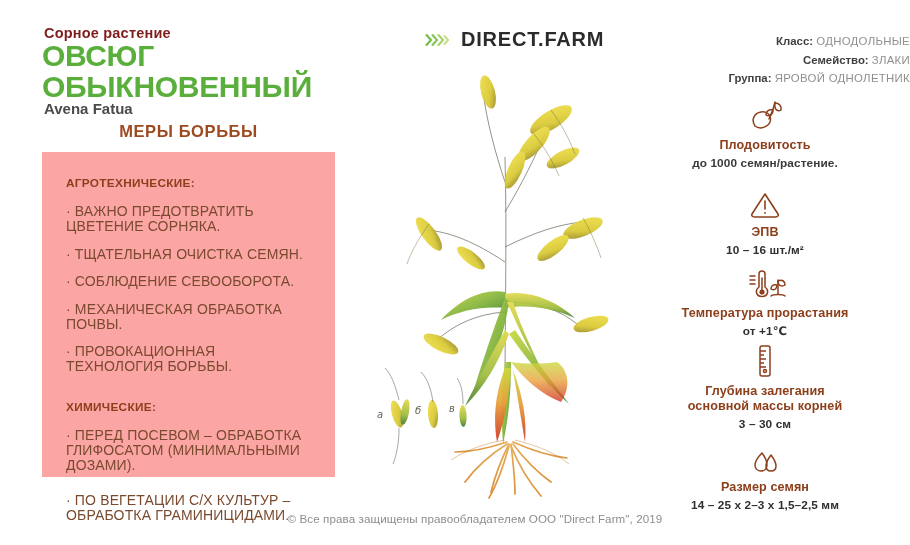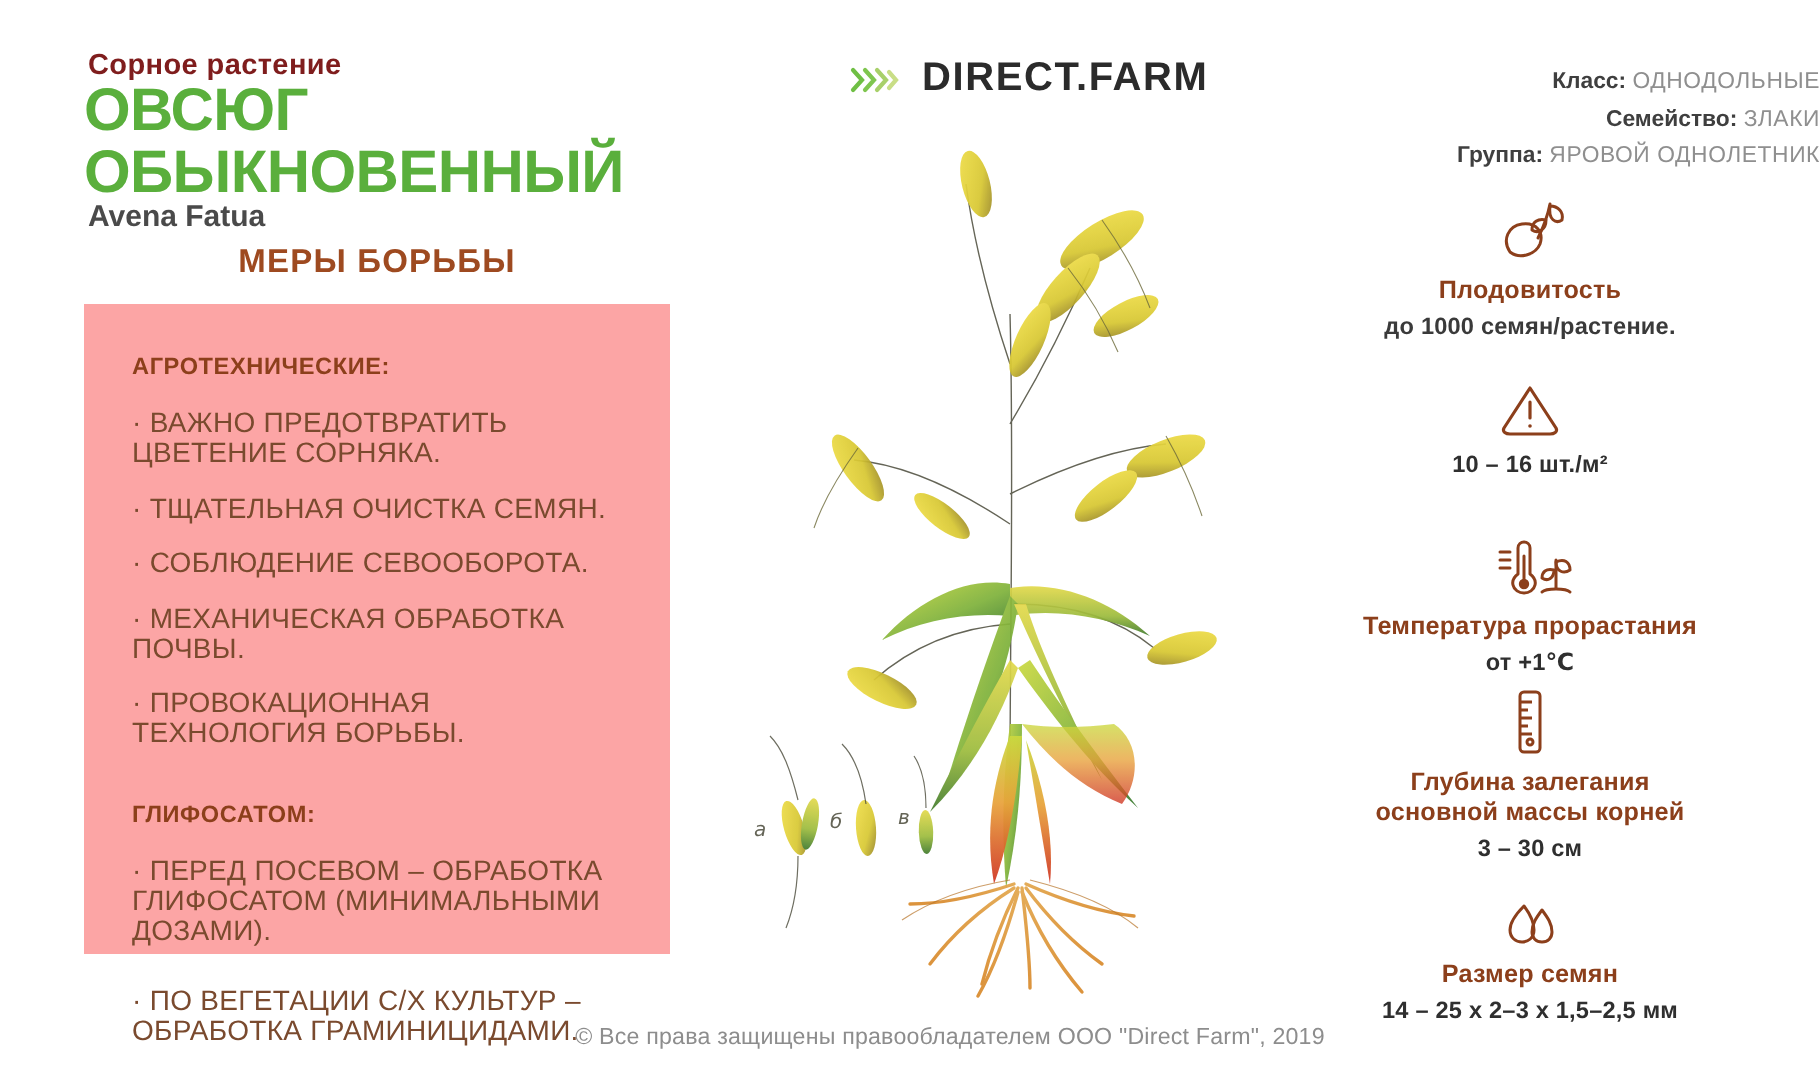--- a/index.html
+++ b/index.html
@@ -109,21 +109,21 @@
 
     <div class="panel">
       <div class="panel-inner">
         <div class="sec-title">АГРОТЕХНИЧЕСКИЕ:</div>
         <div class="bullet">· ВАЖНО ПРЕДОТВРАТИТЬ ЦВЕТЕНИЕ СОРНЯКА.</div>
         <div class="bullet">· ТЩАТЕЛЬНАЯ ОЧИСТКА СЕМЯН.</div>
         <div class="bullet">· СОБЛЮДЕНИЕ СЕВООБОРОТА.</div>
         <div class="bullet">· МЕХАНИЧЕСКАЯ ОБРАБОТКА ПОЧВЫ.</div>
         <div class="bullet">· ПРОВОКАЦИОННАЯ ТЕХНОЛОГИЯ БОРЬБЫ.</div>
 
-        <div class="sec-title chem">ГЛИФОСАТОМ:</div>
+        <div class="sec-title chem">ХИМИЧЕСКИЕ:</div>
         <div class="bullet wrap">· ПЕРЕД ПОСЕВОМ – ОБРАБОТКА ГЛИФОСАТОМ (МИНИМАЛЬНЫМИ ДОЗАМИ).</div>
         <div class="bullet wrap">· ПО ВЕГЕТАЦИИ С/Х КУЛЬТУР – ОБРАБОТКА ГРАМИНИЦИДАМИ.</div>
       </div>
     </div>
   </div>
 
   <div class="logo">
     <span class="logo-mark">
       <svg viewBox="0 0 26 20" width="26" height="20">
         <g fill="none" stroke="#6FBF44" stroke-width="2.1" stroke-linecap="round">
@@ -288,20 +288,21 @@
     <div class="stat" id="stat-threshold">
       <div class="ico">
         <svg viewBox="0 0 34 30" width="34" height="30">
           <g fill="none" stroke="#8C3F1B" stroke-width="1.6" stroke-linecap="round" stroke-linejoin="round">
             <path d="M17 5 L30 25 C31 27 29 28 27 28 L7 28 C5 28 3 27 4 25 Z"></path>
             <path d="M17 12 L17 20"></path>
             <circle cx="17" cy="24" r="0.9" fill="#8C3F1B" stroke="none"></circle>
           </g>
         </svg>
       </div>
+      <div class="lbl">ЭПВ</div>
       <div class="val">10 – 16 шт./м²</div>
     </div>
 
     <div class="stat" id="stat-temperature">
       <div class="ico">
         <svg viewBox="0 0 48 32" width="48" height="32">
           <g fill="none" stroke="#8C3F1B" stroke-width="1.5" stroke-linecap="round" stroke-linejoin="round">
             <path d="M18 6 C18 4 19.5 3 21 3 C22.5 3 24 4 24 6 L24 19 C26 20.5 27 22.5 26.5 24.5 C26 27 23.5 28.5 21 28.5 C18.5 28.5 16 27 15.5 24.5 C15 22.5 16 20.5 18 19 Z"></path>
             <path d="M21 10 L21 22"></path>
             <circle cx="21" cy="24" r="2.6" fill="#8C3F1B" stroke="none"></circle>

